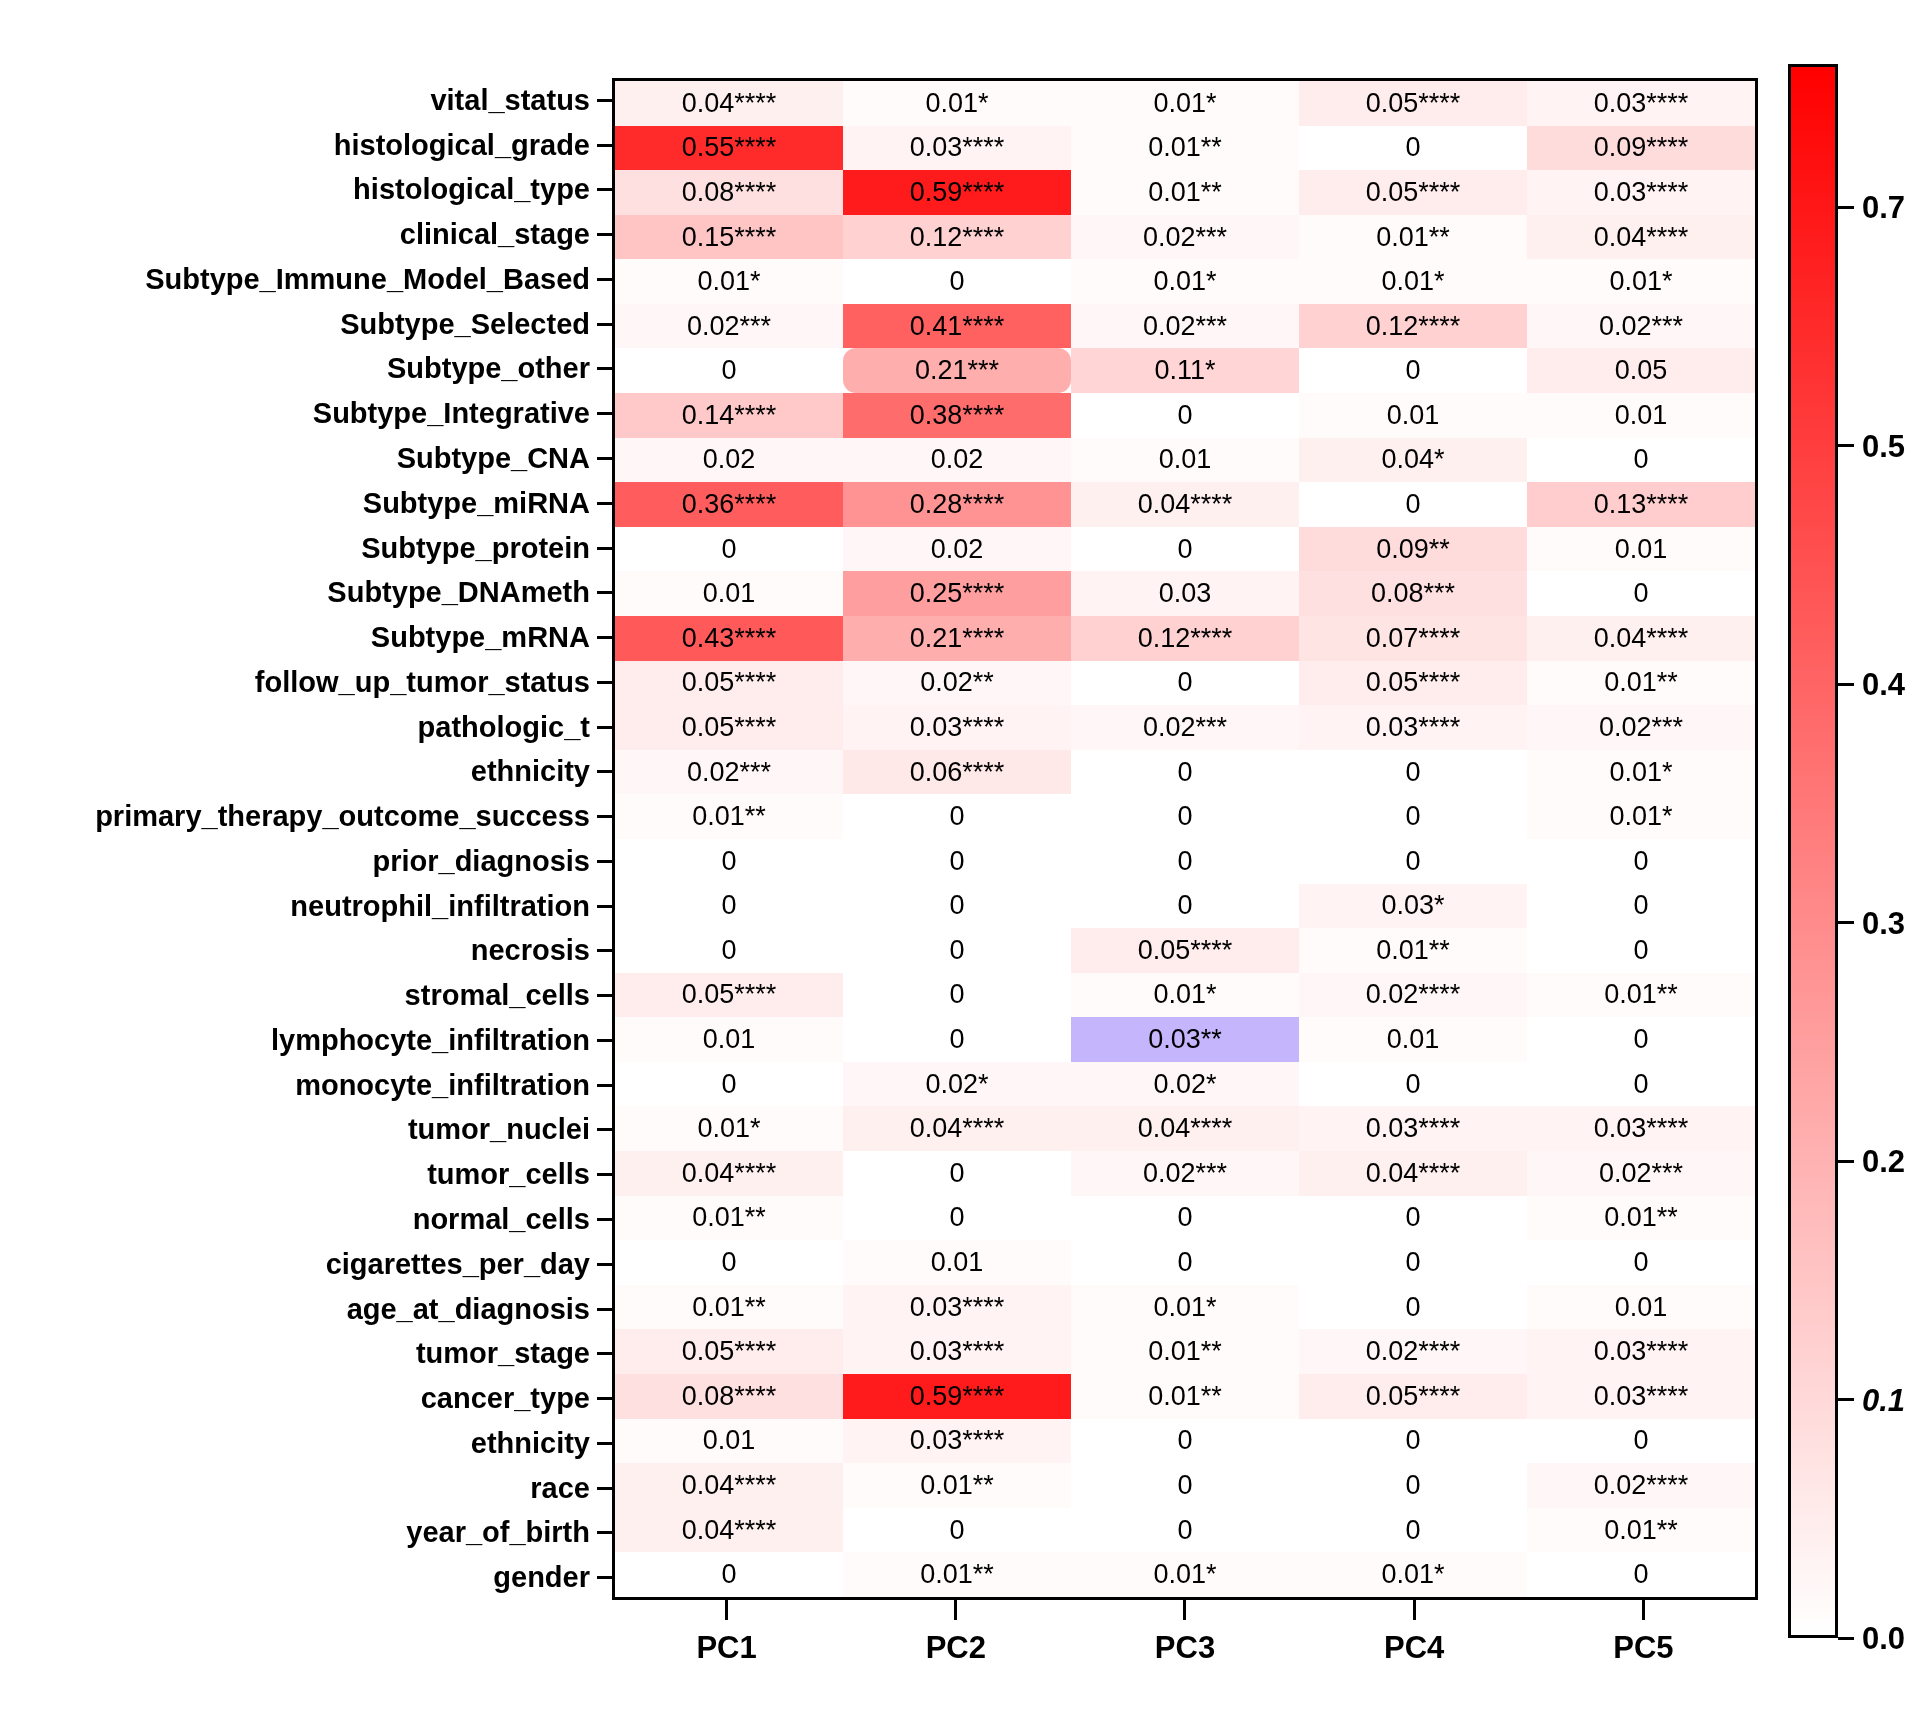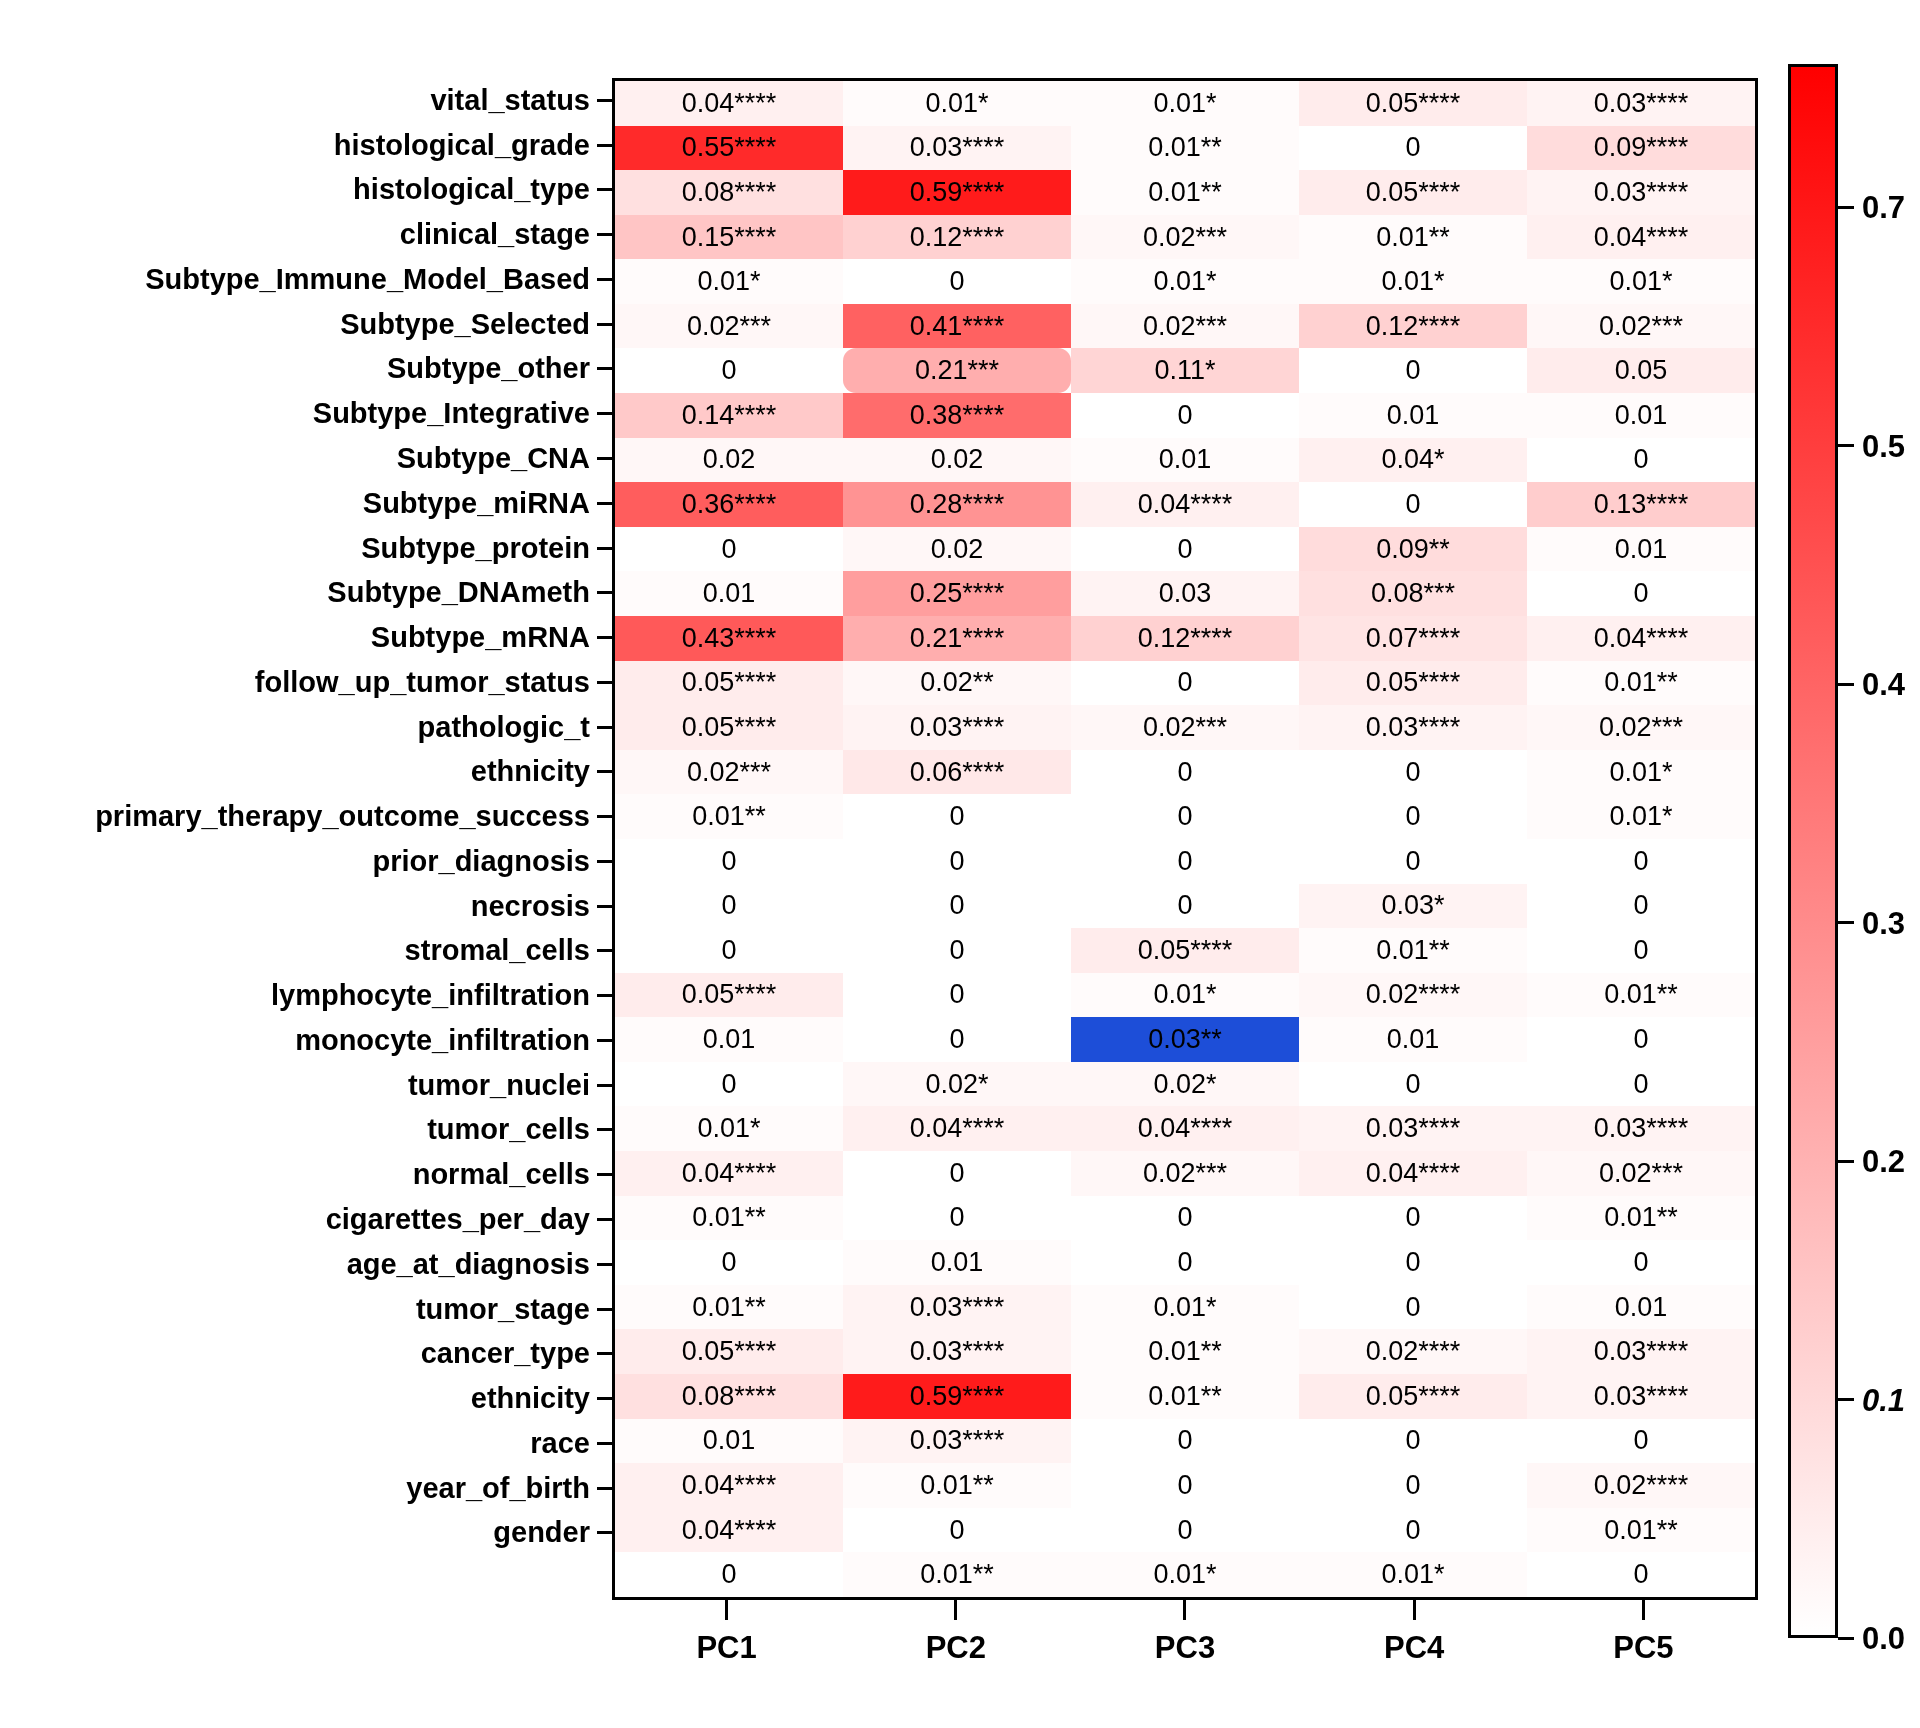--- a/index.html
+++ b/index.html
@@ -195,20 +195,24 @@
       </div>
       <div class="row-label-line">
         <span class="row-label-text">primary_therapy_outcome_success</span>
         <span class="y-tick"></span>
       </div>
       <div class="row-label-line">
         <span class="row-label-text">prior_diagnosis</span>
         <span class="y-tick"></span>
       </div>
       <div class="row-label-line">
+        <span class="row-label-text">neutrophil_infiltration</span>
+        <span class="y-tick"></span>
+      </div>
+      <div class="row-label-line">
         <span class="row-label-text">necrosis</span>
         <span class="y-tick"></span>
       </div>
       <div class="row-label-line">
         <span class="row-label-text">stromal_cells</span>
         <span class="y-tick"></span>
       </div>
       <div class="row-label-line">
         <span class="row-label-text">lymphocyte_infiltration</span>
         <span class="y-tick"></span>
@@ -363,21 +367,21 @@
       <div class="heatmap-cell" style="background: rgb(255, 236, 236);">0.05****</div>
       <div class="heatmap-cell" style="background: rgb(255, 251, 251);">0.01**</div>
       <div class="heatmap-cell" style="background: rgb(255, 255, 255);">0</div>
       <div class="heatmap-cell" style="background: rgb(255, 236, 236);">0.05****</div>
       <div class="heatmap-cell" style="background: rgb(255, 255, 255);">0</div>
       <div class="heatmap-cell" style="background: rgb(255, 251, 251);">0.01*</div>
       <div class="heatmap-cell" style="background: rgb(255, 247, 247);">0.02****</div>
       <div class="heatmap-cell" style="background: rgb(255, 251, 251);">0.01**</div>
       <div class="heatmap-cell" style="background: rgb(255, 251, 251);">0.01</div>
       <div class="heatmap-cell" style="background: rgb(255, 255, 255);">0</div>
-      <div class="heatmap-cell" style="background: #1d4ed8;">0.03**</div>
+      <div class="heatmap-cell" style="background: #c4b5fd;">0.03**</div>
       <div class="heatmap-cell" style="background: rgb(255, 251, 251);">0.01</div>
       <div class="heatmap-cell" style="background: rgb(255, 255, 255);">0</div>
       <div class="heatmap-cell" style="background: rgb(255, 255, 255);">0</div>
       <div class="heatmap-cell" style="background: rgb(255, 247, 247);">0.02*</div>
       <div class="heatmap-cell" style="background: rgb(255, 247, 247);">0.02*</div>
       <div class="heatmap-cell" style="background: rgb(255, 255, 255);">0</div>
       <div class="heatmap-cell" style="background: rgb(255, 255, 255);">0</div>
       <div class="heatmap-cell" style="background: rgb(255, 251, 251);">0.01*</div>
       <div class="heatmap-cell" style="background: rgb(255, 240, 240);">0.04****</div>
       <div class="heatmap-cell" style="background: rgb(255, 240, 240);">0.04****</div>

